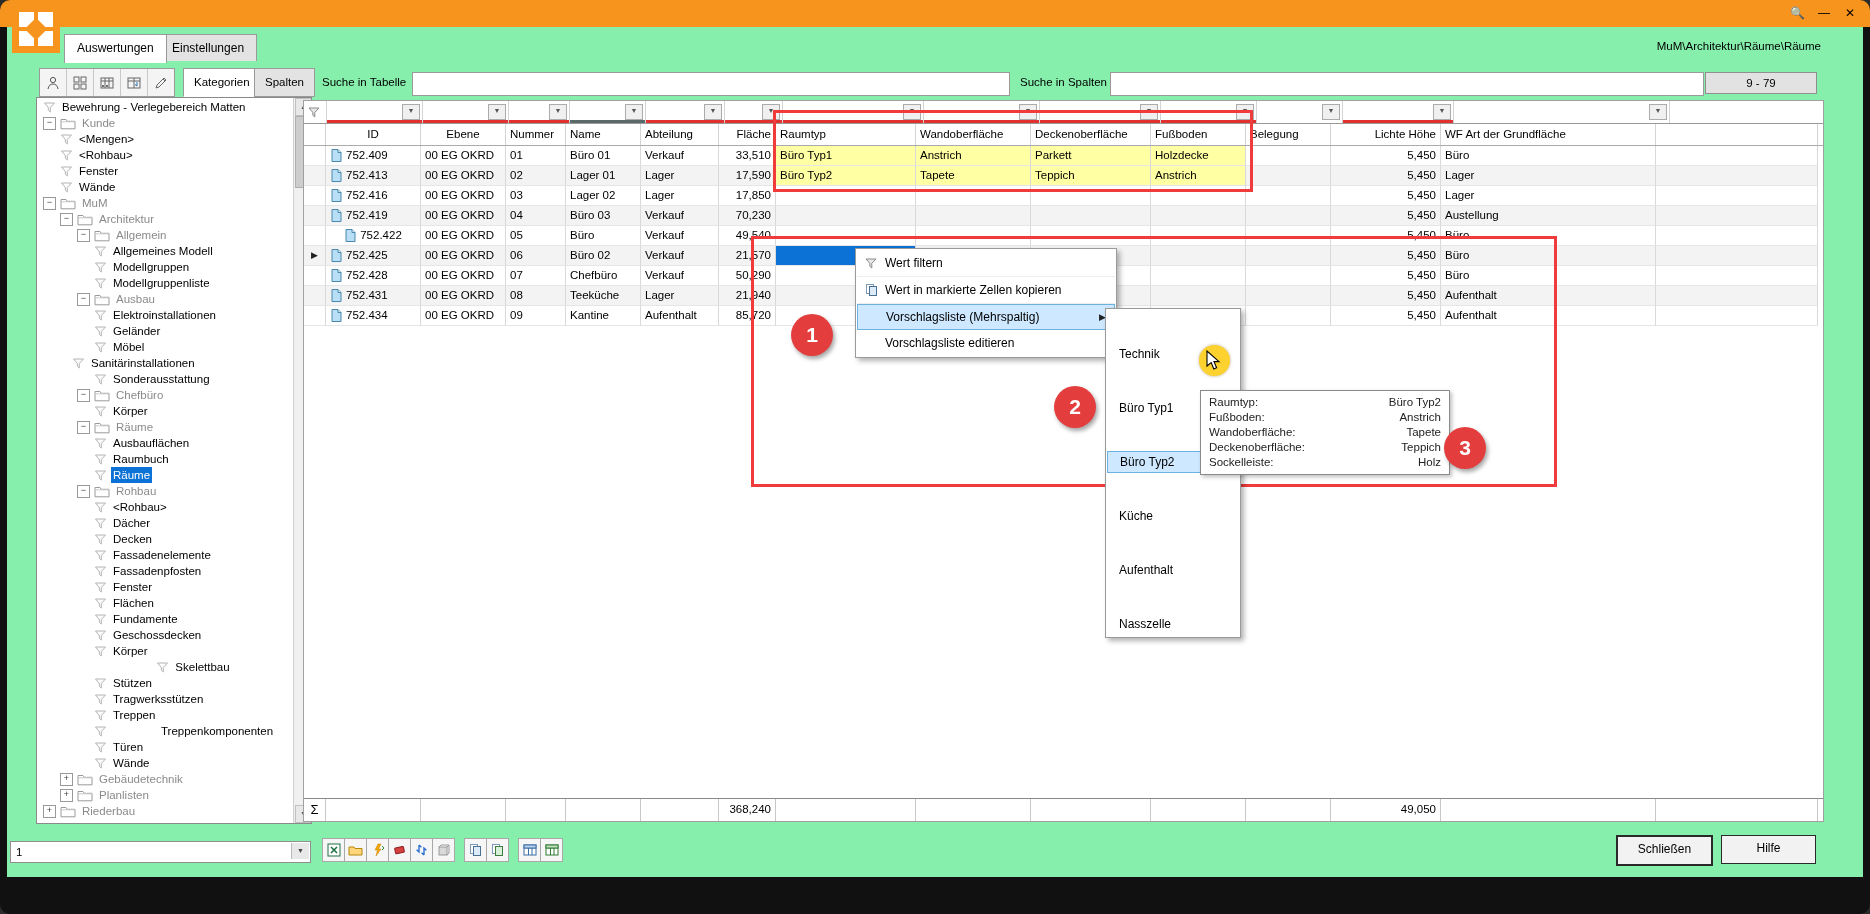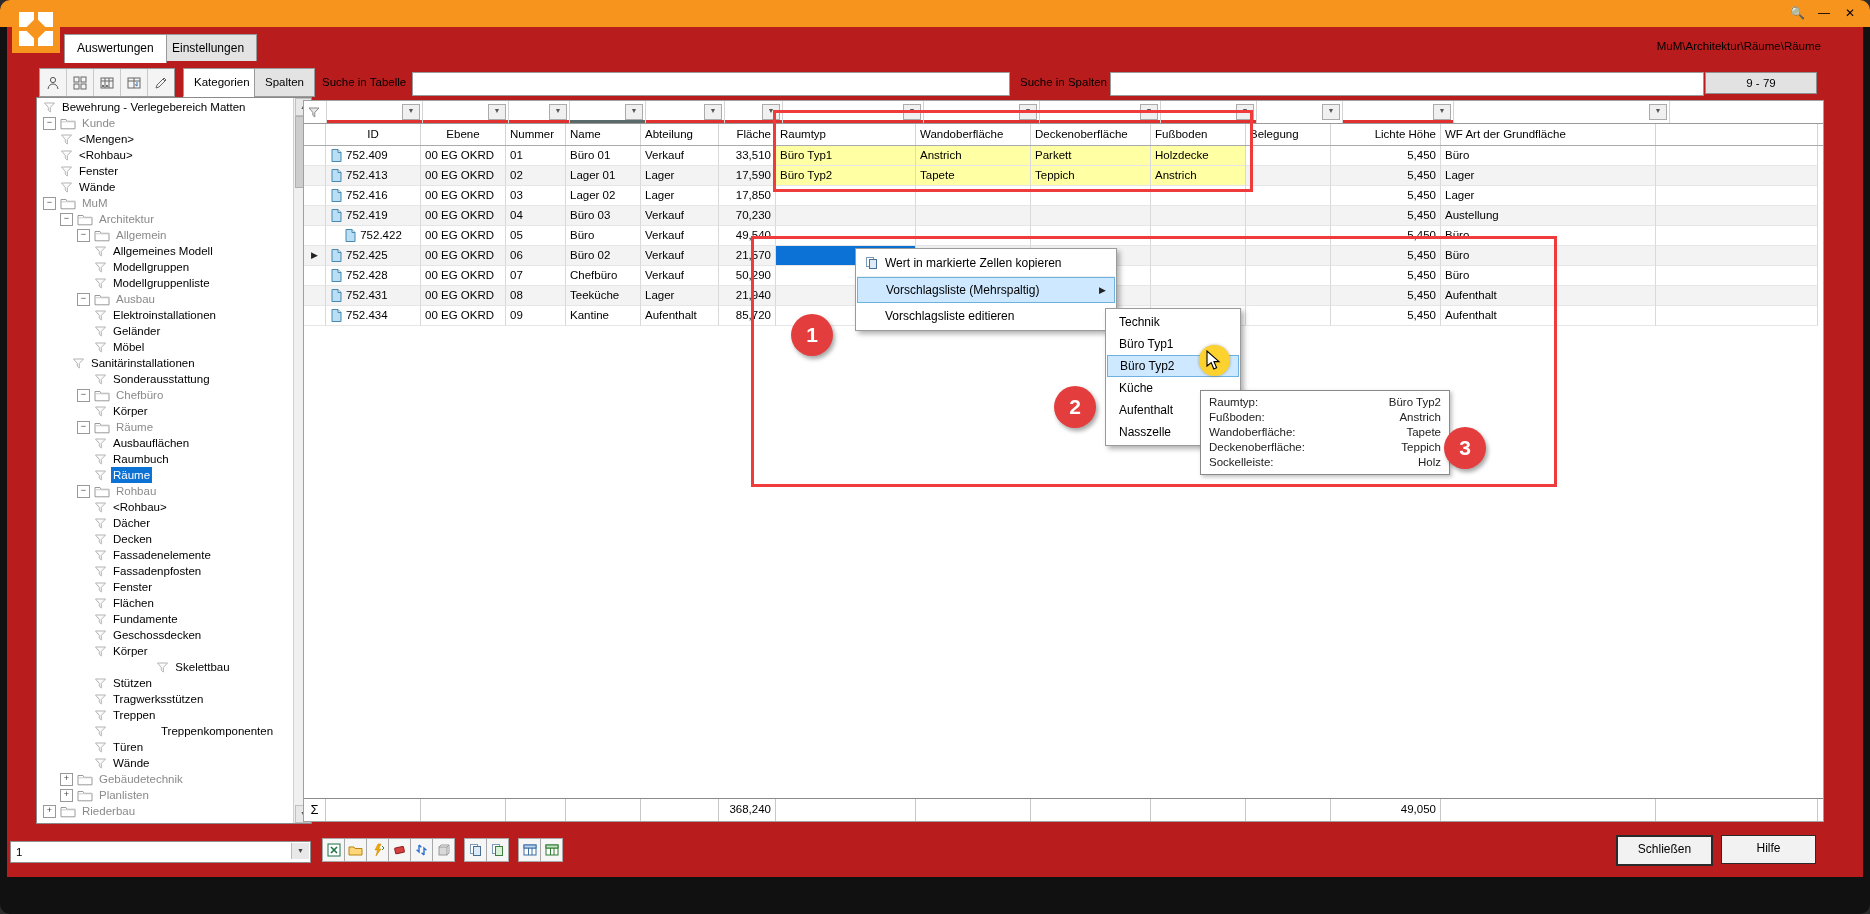--- a/index.html
+++ b/index.html
@@ -2,21 +2,21 @@
 <html><head>
 <meta charset="utf-8">
 <style>
   html,body{margin:0;padding:0;background:#2b2b2b;font-family:"Liberation Sans",sans-serif;}
   .win{position:relative;width:1870px;height:914px;background:#111;border-radius:10px;overflow:hidden;margin:0 auto;}
   .titlebar{position:absolute;left:0;top:0;right:0;height:27px;background:#F7941E;}
   .title{position:absolute;left:66px;top:0;line-height:27px;font-size:13.5px;font-weight:bold;color:#000;}
   .tb-icons{position:absolute;right:10px;top:4px;display:flex;gap:6px;}
   .tb-ic{width:20px;height:19px;text-align:center;line-height:19px;font-size:12px;color:#000;cursor:default;}
   .logo{position:absolute;left:12px;top:5px;width:48px;height:48px;background:#F7941E;z-index:60;}
-  .app{position:absolute;left:7px;right:7px;top:27px;bottom:37px;background:#b91c1c;overflow:hidden;}
+  .app{position:absolute;left:7px;right:7px;top:27px;bottom:37px;background:#86efac;overflow:hidden;}
   
   .mtab{position:absolute;top:7px;height:26px;line-height:26px;padding:0 12px;font-size:12px;border:1px solid #9a9a9a;border-bottom:none;background:#e3e3e3;color:#000;}
   .mtab.active{background:#fff;height:28px;z-index:5;}
   .breadcrumb{position:absolute;top:13px;right:42px;font-size:11.5px;color:#000;}
   
   .ltb{position:absolute;left:32px;top:41px;display:flex;border:1px solid #9a9a9a;background:#f4f4f4;height:27px;}
   .ltb .ibtn{width:26px;height:27px;border-right:1px solid #c9c9c9;display:flex;align-items:center;justify-content:center;}
   .ltb .ibtn:last-child{border-right:none;}
   .stab{position:absolute;top:41px;height:27px;line-height:27px;padding:0 10px;font-size:11.5px;border:1px solid #9a9a9a;background:#e3e3e3;}
   .stab.active{background:#fff;border-bottom-color:#fff;}
@@ -69,21 +69,21 @@
   
   .redbox{position:absolute;border:3px solid #ef3b3b;z-index:20;pointer-events:none;}
   .circle{position:absolute;width:42px;height:42px;border-radius:50%;background:#e43d3d;color:#fff;font-size:21px;font-weight:bold;text-align:center;line-height:42px;z-index:40;box-shadow:2px 3px 4px rgba(0,0,0,.35);}
   .cmenu{position:absolute;left:848px;top:221px;width:258px;background:#fff;border:1px solid #9a9a9a;box-shadow:3px 3px 5px rgba(0,0,0,.3);z-index:30;padding:1px;}
   .citem{position:relative;height:26px;display:flex;align-items:center;font-size:12px;border-bottom:1px solid #ededed;color:#000;}
   .citem:last-child{border-bottom:none;}
   .citem .mico{width:28px;flex:none;display:flex;justify-content:center;}
   .citem.hl{background:#cde8ff;border:1px solid #6cb2e0;height:24px;}
   .citem .arr{position:absolute;right:8px;font-size:9px;color:#222;}
   .smenu{position:absolute;left:1098px;top:281px;width:132px;background:#fff;border:1px solid #9a9a9a;box-shadow:3px 3px 5px rgba(0,0,0,.3);z-index:31;padding:2px 1px;}
-  .sitem{height:22px;line-height:22px;font-size:12px;padding-left:12px;color:#000;}
+  .sitem{height:22px;line-height:22px;font-size:12px;padding-left:12px;color:#000;margin-top:32px;}
   .sitem.ssel{background:#cde8ff;border:1px solid #6cb2e0;height:20px;line-height:20px;}
   .ttip{position:absolute;left:1193px;top:363px;width:232px;background:#fff;border:1px solid #8a8a8a;box-shadow:2px 2px 4px rgba(0,0,0,.25);z-index:32;padding:4px 8px;}
   .trowt{display:flex;justify-content:space-between;font-size:11.5px;line-height:15px;color:#222;}
   .cursorwrap{position:absolute;left:1192px;top:318px;z-index:45;}
   .ycircle{position:absolute;left:0;top:0;width:31px;height:31px;border-radius:50%;background:#fdd22f;box-shadow:0 0 3px rgba(120,90,0,.5);}
 </style>
 </head>
 <body>
 
 <div class="win">
@@ -937,20 +937,28 @@
 
     <div class="redbox" style="left:766px;top:83px;width:474px;height:76px;"></div>
     <div class="redbox" style="left:744px;top:209px;width:800px;height:245px;"></div>
     <div class="circle" style="left:784px;top:287px;">1</div>
     <div class="circle" style="left:1047px;top:359px;">2</div>
     <div class="circle" style="left:1437px;top:400px;">3</div>
 
     <div class="cmenu">
         <div class="citem">
           <span class="mico">
+            <svg width="14" height="13" viewBox="0 0 13 13">
+              <path d="M1.5 2h10L7.3 6.4V11L5.3 9.2V6.4z" fill="#e8e8e8" stroke="#8a8a8a"></path>
+            </svg>
+          </span>
+          <span>Wert filtern</span>
+        </div>
+        <div class="citem">
+          <span class="mico">
             <svg width="13" height="14" viewBox="0 0 13 14">
               <rect x="1.5" y="1.5" width="7" height="9" fill="#fff" stroke="#7a9ab8"></rect>
               <rect x="4.5" y="3.5" width="7" height="9" fill="#dcebf7" stroke="#4a6f92"></rect>
             </svg>
           </span>
           <span>Wert in markierte Zellen kopieren</span>
         </div>
         <div class="citem hl">
           <span class="mico"></span>
           <span>Vorschlagsliste (Mehrspaltig)</span>

